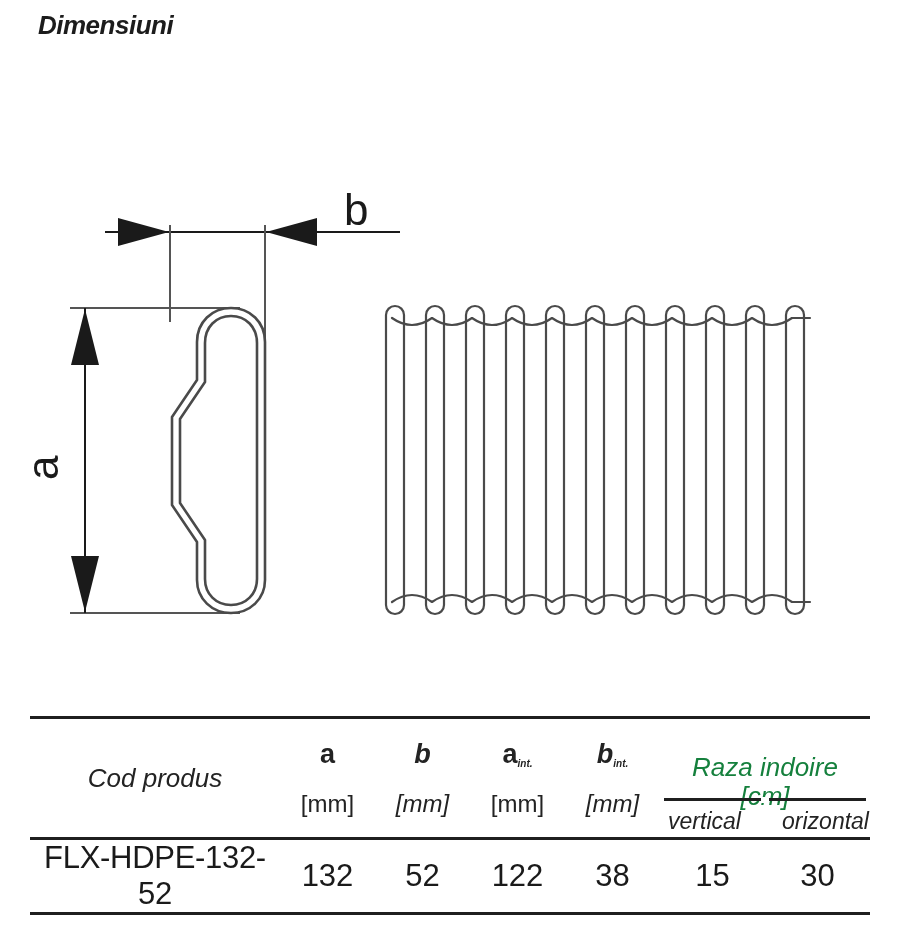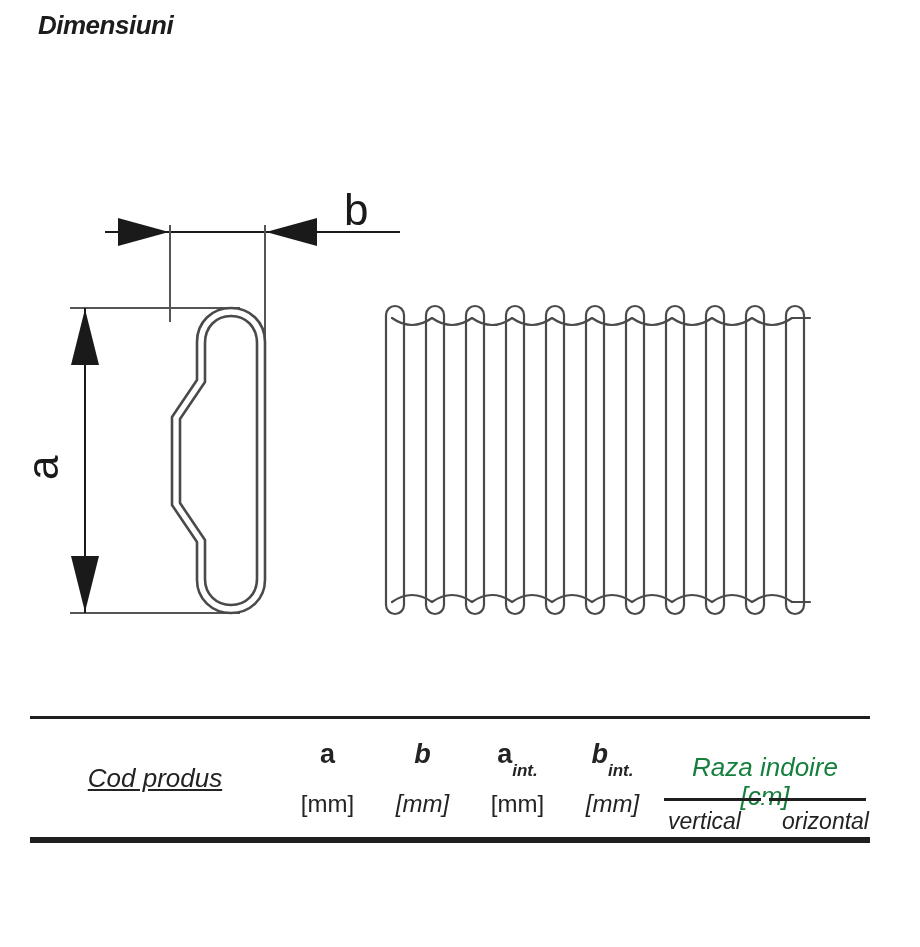--- a/index.html
+++ b/index.html
@@ -97,39 +97,38 @@
     display: block;
     font-size: 24px;
     margin-top: 20px;
   }
   .hdr-cell .sym {
     display: block;
     font-size: 27px;
     font-weight: bold;
   }
   .hdr-cell .sym sub {
-    font-size: 17px;
+    font-size: 10px;
     font-style: italic;
     font-weight: bold;
     vertical-align: baseline;
     position: relative;
-    top: 13px;
+    top: 4px;
   }
 
   .hdr-sym-upright {
     font-style: normal;
   }
 
   
   .hdr-prod {
     font-style: italic;
     font-size: 26px;
     text-align: center;
     color: #232323;
-    text-decoration: underline;
   }
 
   
   .grp {
     position: relative;
     height: 118px;
   }
   .grp .grp-title {
     font-style: italic;
     font-size: 26px;
@@ -327,15 +326,37 @@
             <div>vertical</div>
             <div>orizontal</div>
           </div>
         </th>
       </tr>
     </thead>
   </table>
 
   <div class="rule-mid"></div>
 
+  <table class="spec">
+    <colgroup>
+      <col style="width:250px">
+      <col style="width:95px">
+      <col style="width:95px">
+      <col style="width:95px">
+      <col style="width:95px">
+      <col style="width:105px">
+      <col style="width:105px">
+    </colgroup>
+    <tbody>
+      <tr>
+        <td class="data-prod data-cell">FLX-HDPE-132-52</td>
+        <td class="data-cell">132</td>
+        <td class="data-cell">52</td>
+        <td class="data-cell">122</td>
+        <td class="data-cell">38</td>
+        <td class="data-cell">15</td>
+        <td class="data-cell">30</td>
+      </tr>
+    </tbody>
+  </table>
 
   <div class="rule-bottom"></div>
 </div>
 
 </body></html>

